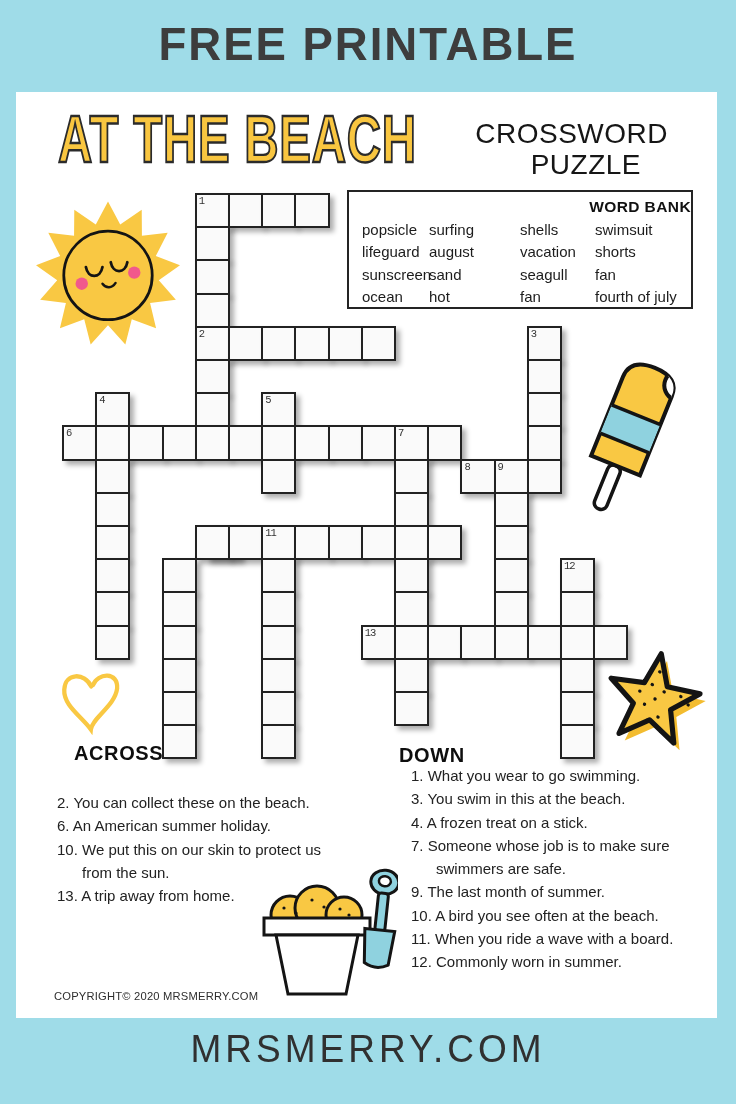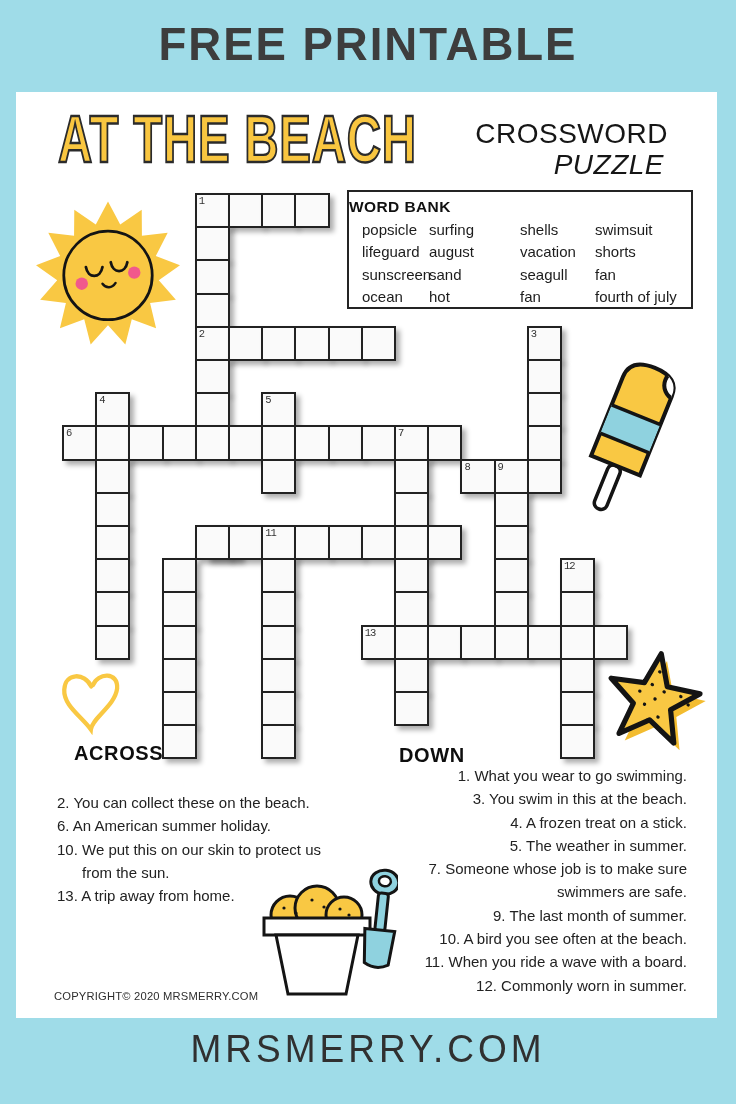--- a/index.html
+++ b/index.html
@@ -19,47 +19,47 @@
     position:absolute;left:58px;top:106px;margin:0;
     font-size:66px;line-height:66px;font-weight:700;letter-spacing:1px;
     color:var(--title-yellow,#F9C640);
     -webkit-text-stroke:2.4px #2b2b2b;
     transform:scaleX(.72);transform-origin:left top;white-space:nowrap;
   }
   .subtitle{
     position:absolute;left:410px;top:118px;width:258px;text-align:right;
     font-size:28px;line-height:31px;color:#161616;font-weight:400;letter-spacing:.5px;
   }
-  .subtitle .line2{display:block;margin-right:4px;font-style:italic;}
+  .subtitle .line2{display:block;margin-right:27px;}
 
   .word-bank{
     position:absolute;left:347px;top:190px;width:346px;height:119px;
     border:2px solid #242424;background:#fff;box-sizing:border-box;
   }
-  .wb-title{text-align:left;font-weight:700;font-size:15.5px;letter-spacing:.4px;color:#111;margin-top:6px;}
+  .wb-title{text-align:right;font-weight:700;font-size:15.5px;letter-spacing:.4px;color:#111;margin-top:6px;}
   .wb-cols{display:grid;grid-template-columns:67px 91px 75px auto;padding-left:13px;margin-top:3px;}
   .wb-word{font-size:15px;line-height:22.3px;color:#1c1c1c;white-space:nowrap;}
 
   .cw-grid{position:absolute;left:62px;top:193px;width:600px;height:600px;}
   .cw-cell{
     position:absolute;box-sizing:border-box;width:35.2px;height:35.2px;
     background:#fafafa;border:2px solid #222;
     box-shadow:4px 4px 5px rgba(0,0,0,.32);
   }
   .cw-num{
     position:absolute;left:2px;top:0px;
     font-family:"Liberation Mono",monospace;font-size:10.5px;color:#333;letter-spacing:-1px;
   }
 
   .section-title{position:absolute;font-size:20px;line-height:20px;font-weight:700;letter-spacing:.6px;color:#0e0e0e;}
   #across-title{left:74px;top:743px;}
   #down-title{left:399px;top:745px;}
   .clues{position:absolute;width:288px;font-size:15px;line-height:23.3px;color:#222;}
   #across-clues{left:57px;top:791px;}
-  #down-clues{left:399px;top:764px;text-align:right;}
+  #down-clues{left:411px;top:764px;}
   .clue{padding-left:25px;text-indent:-25px;}
 
   .copyright{position:absolute;left:54px;top:990px;font-size:11.2px;letter-spacing:.2px;color:#2e2e2e;}
   .site-footer{
     position:absolute;left:0;top:1028px;width:736px;text-align:center;
     font-size:37px;letter-spacing:4px;color:#303030;transform:scaleY(1.06);
   }
 
   .ill{position:absolute;}
   #sun{left:30px;top:198px;width:156px;height:152px;}
@@ -290,21 +290,20 @@
       <div class="clue">2. You can collect these on the beach.</div>
       <div class="clue">6. An American summer holiday.</div>
       <div class="clue">10. We put this on our skin to protect us from the sun.</div>
       <div class="clue">13. A trip away from home.</div>
     </div>
   <div id="down-title" class="section-title">DOWN</div>
   <div id="down-clues" class="clues">
       <div class="clue">1. What you wear to go swimming.</div>
       <div class="clue">3. You swim in this at the beach.</div>
       <div class="clue">4. A frozen treat on a stick.</div>
-      <div class="clue">5. The weather in summer.</div>
       <div class="clue">7. Someone whose job is to make sure swimmers are safe.</div>
       <div class="clue">9. The last month of summer.</div>
       <div class="clue">10. A bird you see often at the beach.</div>
       <div class="clue">11. When you ride a wave with a board.</div>
       <div class="clue">12. Commonly worn in summer.</div>
     </div>
 
   <svg id="bucket" class="ill" viewBox="0 0 148 142">
     <g>
       <circle cx="40" cy="57" r="19" class="fill-yellow ink" stroke-width="3"></circle>

